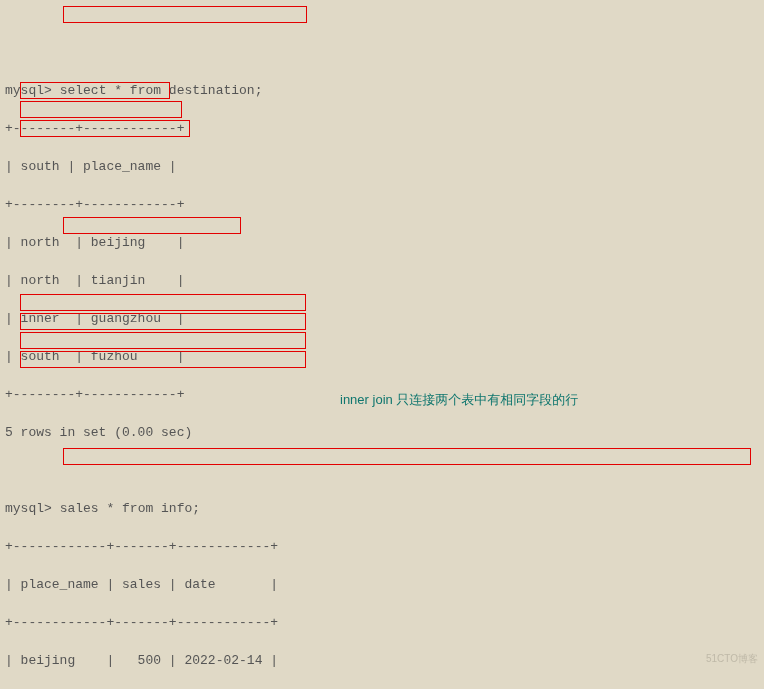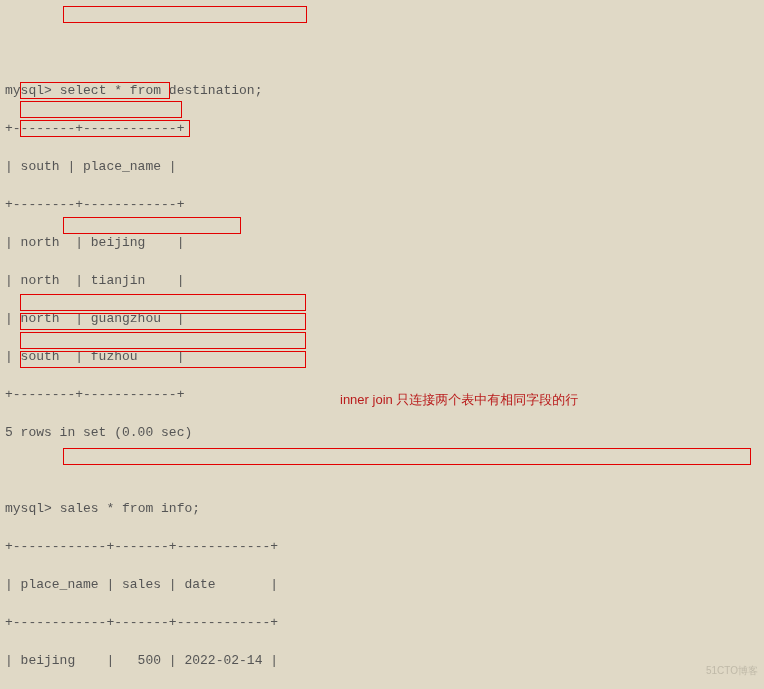--- a/index.html
+++ b/index.html
@@ -18,48 +18,48 @@
     }
     .line { display: block; }
     .redbox {
       position: absolute;
       border: 1px solid #e30000;
       background: transparent;
       pointer-events: none;
     }
     .annotation {
       position: absolute;
-      color: #b91c1c;
+      color: #0f766e;
       font-family: sans-serif;
       font-size: 13px;
       line-height: 20px;
       white-space: normal;
       width: 300px;
     }
     .watermark {
       position: absolute;
       right: 6px;
-      bottom: 9px;
+      bottom: 21px;
       font-size: 10px;
       color: #bfb9a8;
       font-family: sans-serif;
     }
   </style>
 </head>
 <body>
 
 
 
 <span class="line"><span>mysql&gt;</span> <span>select * from destination;</span></span>
 <span class="line">+--------+------------+</span>
 <span class="line">| south | place_name |</span>
 <span class="line">+--------+------------+</span>
 <span class="line">| north  | beijing    |</span>
 <span class="line">| north  | tianjin    |</span>
-<span class="line">| north  | guangzhou  |</span>
+<span class="line">| inner  | guangzhou  |</span>
 <span class="line">| south  | fuzhou     |</span>
 <span class="line">+--------+------------+</span>
 <span class="line">5 rows in set (0.00 sec)</span>
 <span class="line"> </span>
 <span class="line"><span>mysql&gt;</span> <span>sales * from info;</span></span>
 <span class="line">+------------+-------+------------+</span>
 <span class="line">| place_name | sales | date       |</span>
 <span class="line">+------------+-------+------------+</span>
 <span class="line">| beijing    |   500 | 2022-02-14 |</span>
 

